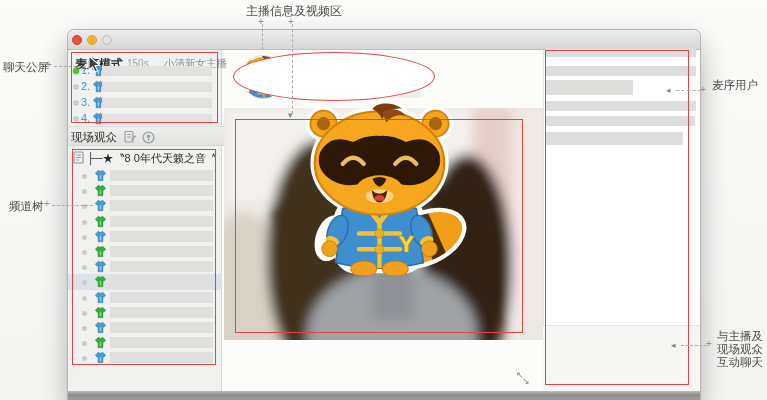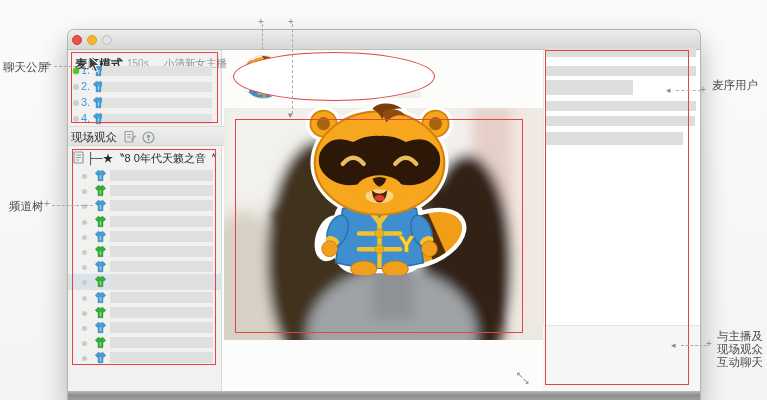--- a/index.html
+++ b/index.html
@@ -432,20 +432,21 @@
   <div class="chat-input"></div>
 
   <div class="bottom-strip"></div>
 
   <div class="rbox mic"></div>
   <div class="rbox tree"></div>
   <div class="rbox avatar"></div>
   <div class="rbox video"></div>
   <div class="rbox chat"></div>
 
+  <span class="note top">主播信息及视频区</span>
   <span class="plus" style="left:258px; top:16px">+</span>
   <span class="plus" style="left:288px; top:16px">+</span>
   <span class="dash-v" style="left:262px; top:24px; height:26px"></span>
   <span class="dash-v" style="left:292px; top:24px; height:90px"></span>
   <span class="ahead" style="left:288px; top:110px">▾</span>
 
   <span class="note mic">聊天公屏</span>
   <span class="plus" style="left:46px; top:59px">+</span>
   <span class="dash-h" style="left:54px; top:66px; width:32px"></span>
 

